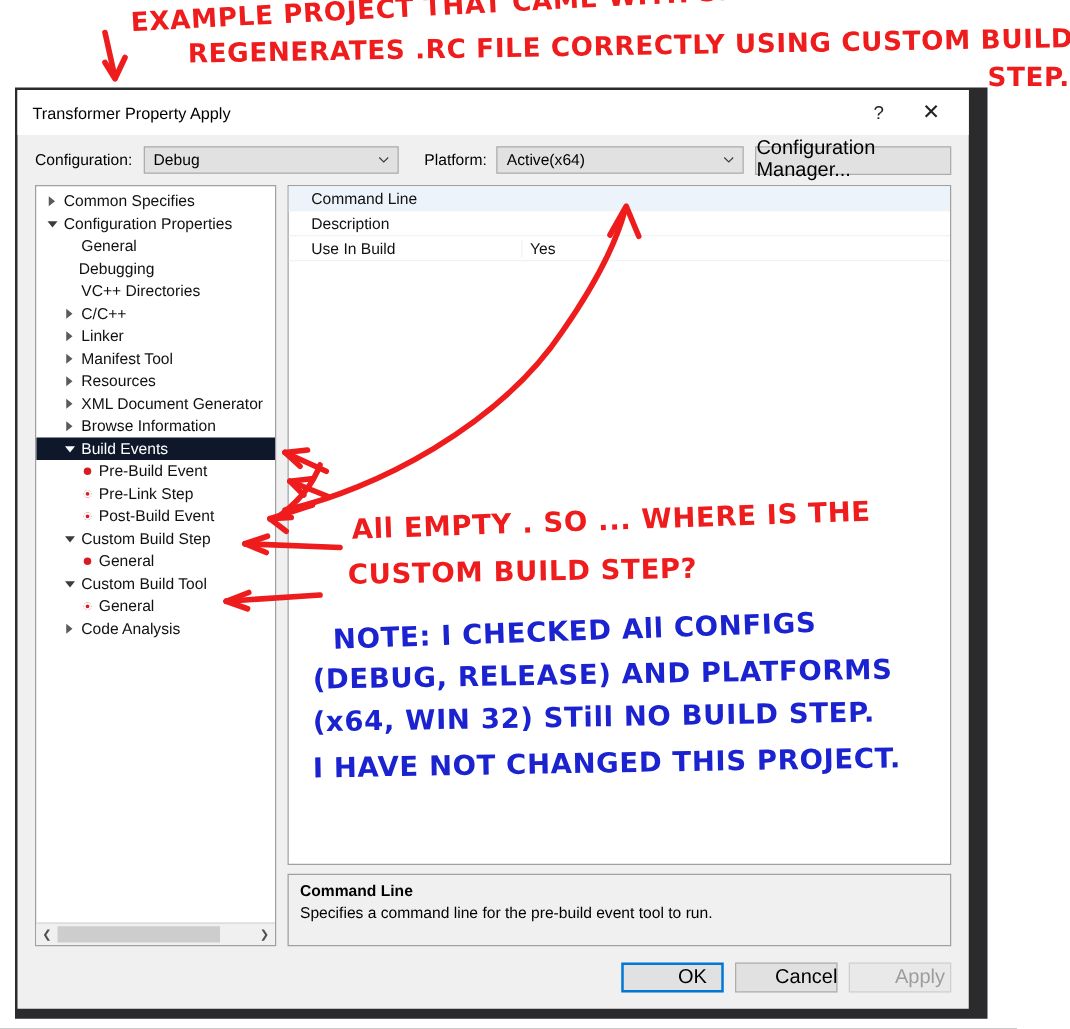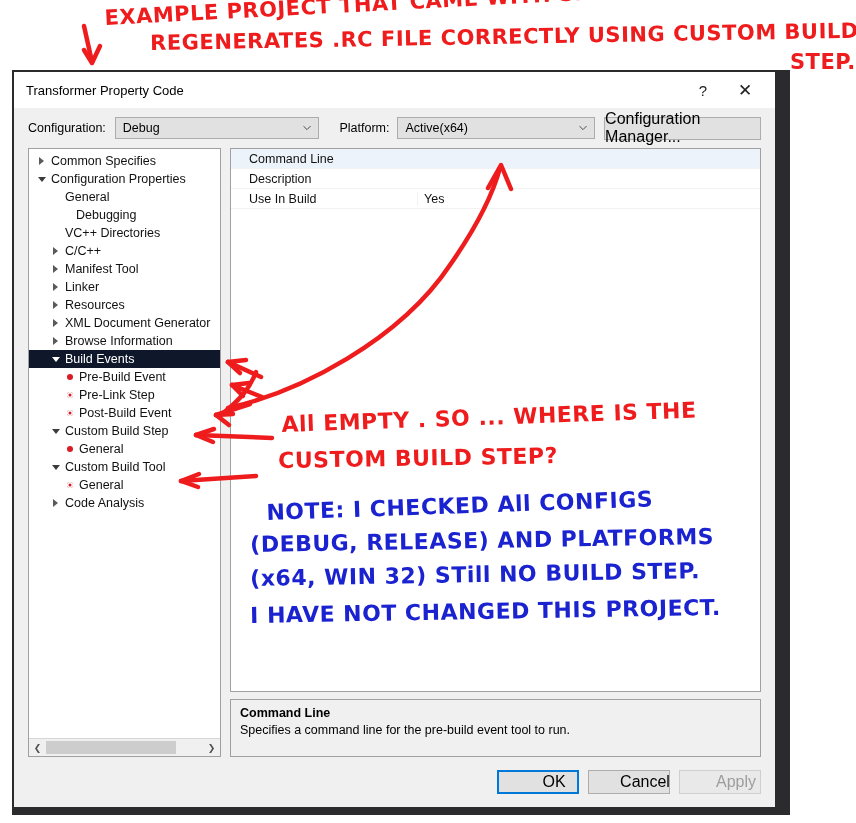--- a/index.html
+++ b/index.html
@@ -210,21 +210,21 @@
   #apply-btn{color:#9d9d9d;background:#e9e9e9;border-color:#cfcfcf;}
 </style>
 </head>
 <body>
 
 <div id="win-frame"></div>
 
 <div id="dialog">
 
   <div id="titlebar">
-    <span id="dlg-title">Transformer Property Code</span>
+    <span id="dlg-title">Transformer Property Apply</span>
     <span class="tb-btn" id="help-btn">?</span>
     <span class="tb-btn" id="close-btn">✕</span>
   </div>
 
   <div id="config-row">
     <span class="lbl">Configuration:</span>
     <div class="combo" id="cfg-combo">
       <span>Debug</span>
       <svg class="chev" viewBox="0 0 10 6">
           <path d="M0.5 0.5 L5 5 L9.5 0.5" fill="none" stroke="#3a3a3a" stroke-width="1.1"></path>
@@ -253,45 +253,45 @@
           <div class="tnode" style="padding-left: 6px;">
             <span class="twist">
               <span class="tri-d"></span>
             </span>
             <span style="margin-left: 3px;">Configuration Properties</span>
           </div>
           <div class="tnode" style="padding-left: 20px;">
             <span class="twist"></span>
             <span style="margin-left: 3px;">General</span>
           </div>
-          <div class="tnode" style="padding-left: 31px;">
+          <div class="tnode" style="padding-left: 18px;">
             <span class="twist"></span>
             <span style="margin-left: 3px;">Debugging</span>
           </div>
           <div class="tnode" style="padding-left: 20px;">
             <span class="twist"></span>
             <span style="margin-left: 3px;">VC++ Directories</span>
           </div>
           <div class="tnode" style="padding-left: 20px;">
             <span class="twist">
               <span class="tri-r"></span>
             </span>
             <span style="margin-left: 3px;">C/C++</span>
           </div>
           <div class="tnode" style="padding-left: 20px;">
             <span class="twist">
               <span class="tri-r"></span>
             </span>
+            <span style="margin-left: 3px;">Linker</span>
+          </div>
+          <div class="tnode" style="padding-left: 20px;">
+            <span class="twist">
+              <span class="tri-r"></span>
+            </span>
             <span style="margin-left: 3px;">Manifest Tool</span>
-          </div>
-          <div class="tnode" style="padding-left: 20px;">
-            <span class="twist">
-              <span class="tri-r"></span>
-            </span>
-            <span style="margin-left: 3px;">Linker</span>
           </div>
           <div class="tnode" style="padding-left: 20px;">
             <span class="twist">
               <span class="tri-r"></span>
             </span>
             <span style="margin-left: 3px;">Resources</span>
           </div>
           <div class="tnode" style="padding-left: 20px;">
             <span class="twist">
               <span class="tri-r"></span>

